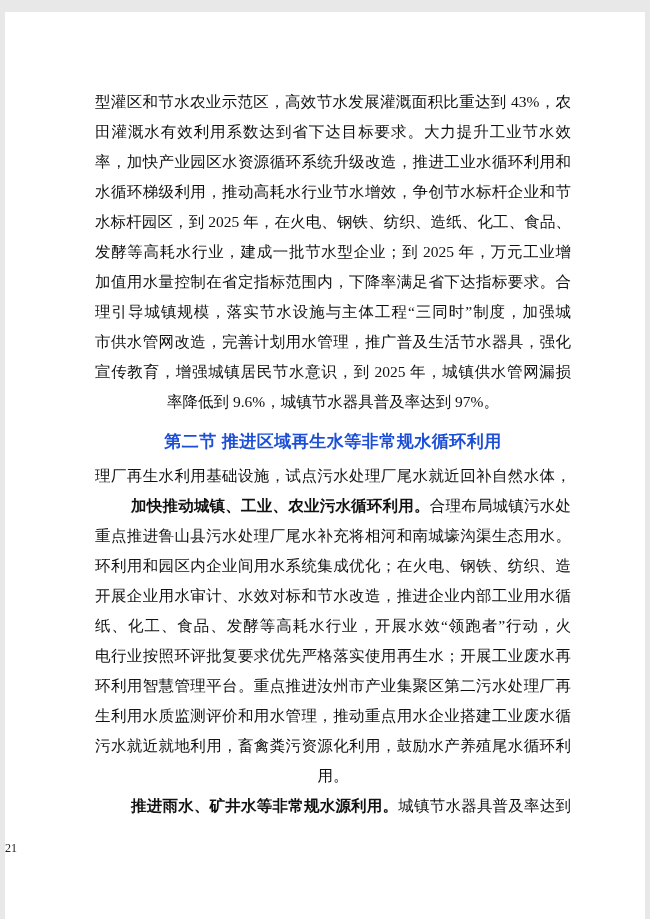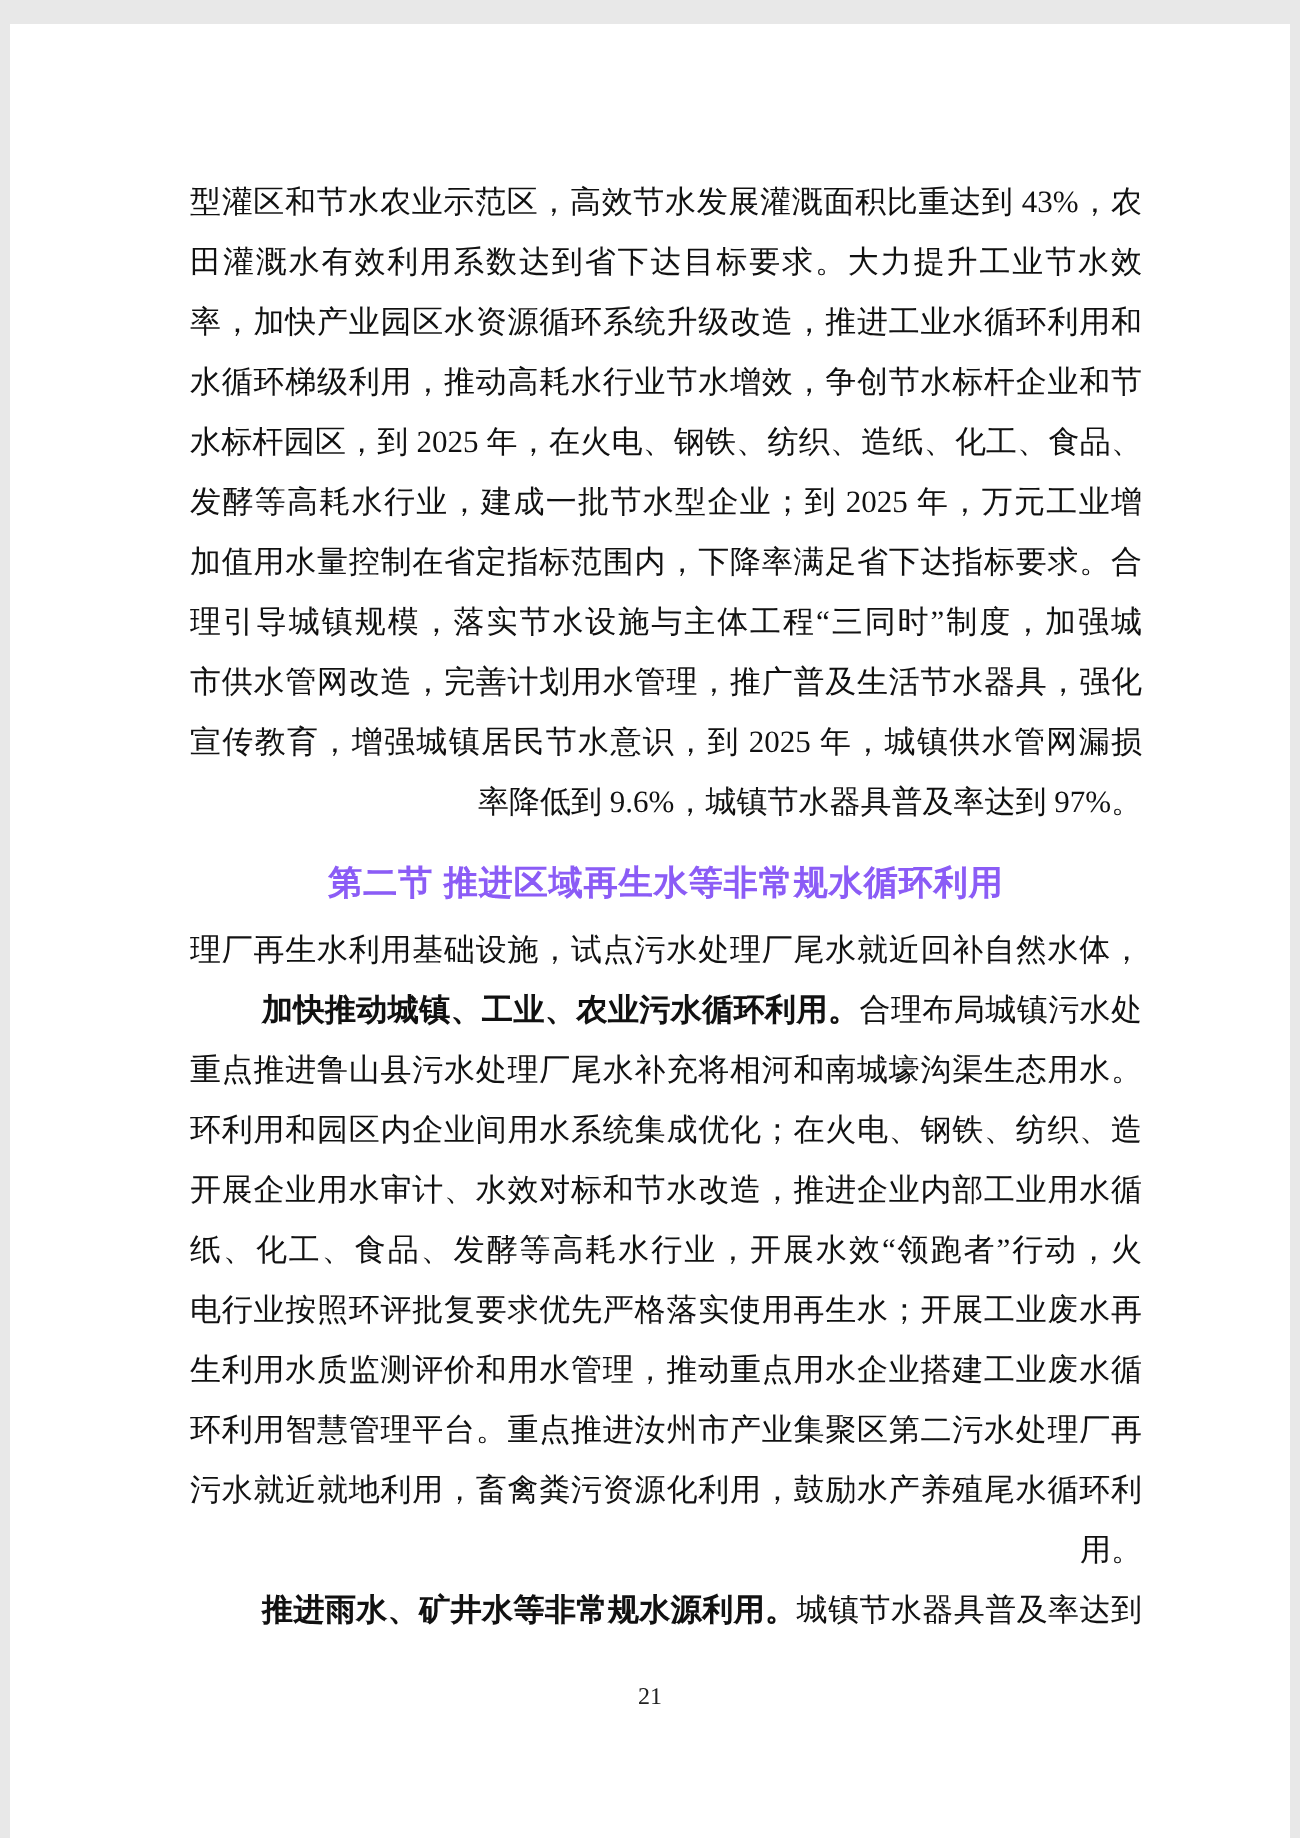--- a/index.html
+++ b/index.html
@@ -17,21 +17,21 @@
     position: absolute;
     left: 90px;
     top: 75px;
     width: 476px;
   }
   .line {
     height: 30px;
     line-height: 30px;
     font-size: 15.5px;
     overflow: hidden;
-    text-align: right;
+    text-align: center;
     white-space: normal;
   }
   .line.j {
     text-align: justify;
     text-align-last: justify;
     text-justify: inter-character;
   }
   .line.indent {
     text-indent: 36px;
   }
@@ -41,28 +41,28 @@
   .heading {
     height: 30px;
     line-height: 30px;
     margin-top: 10px;
     margin-bottom: 4px;
     text-align: center;
     font-family: "Liberation Sans", "DejaVu Sans", sans-serif;
     font-weight: bold;
     font-size: 17px;
     letter-spacing: 0.5px;
-    color: #8b5cf6;
+    color: #1d4ed8;
   }
   .page-number {
     position: absolute;
     top: 829px;
     left: 0;
     width: 100%;
-    text-align: center;
+    text-align: left;
     font-size: 12px;
     color: #222222;
   }
 </style>
 </head>
 <body>
 
 <div class="page">
   <div class="content" id="content">
       <div>
@@ -80,22 +80,22 @@
       </div>
       <div class="heading">第二节 推进区域再生水等非常规水循环利用</div>
       <div>
         <div class="line j">理厂再生水利用基础设施，试点污水处理厂尾水就近回补自然水体，</div>
         <div class="line j indent"><span class="b">加快推动城镇、工业、农业污水循环利用。</span><span>合理布局城镇污水处</span></div>
         <div class="line j">重点推进鲁山县污水处理厂尾水补充将相河和南城壕沟渠生态用水。</div>
         <div class="line j">环利用和园区内企业间用水系统集成优化；在火电、钢铁、纺织、造</div>
         <div class="line j">开展企业用水审计、水效对标和节水改造，推进企业内部工业用水循</div>
         <div class="line j">纸、化工、食品、发酵等高耗水行业，开展水效“领跑者”行动，火</div>
         <div class="line j">电行业按照环评批复要求优先严格落实使用再生水；开展工业废水再</div>
+        <div class="line j">环利用智慧管理平台。重点推进汝州市产业集聚区第二污水处理厂再</div>
         <div class="line j">生利用水质监测评价和用水管理，推动重点用水企业搭建工业废水循</div>
-        <div class="line j">环利用智慧管理平台。重点推进汝州市产业集聚区第二污水处理厂再</div>
         <div class="line j">污水就近就地利用，畜禽粪污资源化利用，鼓励水产养殖尾水循环利</div>
         <div class="line">用。</div>
       </div>
       <div>
         <div class="line j indent"><span class="b">推进雨水、矿井水等非常规水源利用。</span><span>城镇节水器具普及率达到</span></div>
       </div>
     </div>
   <div class="page-number">21</div>
 </div>
 

